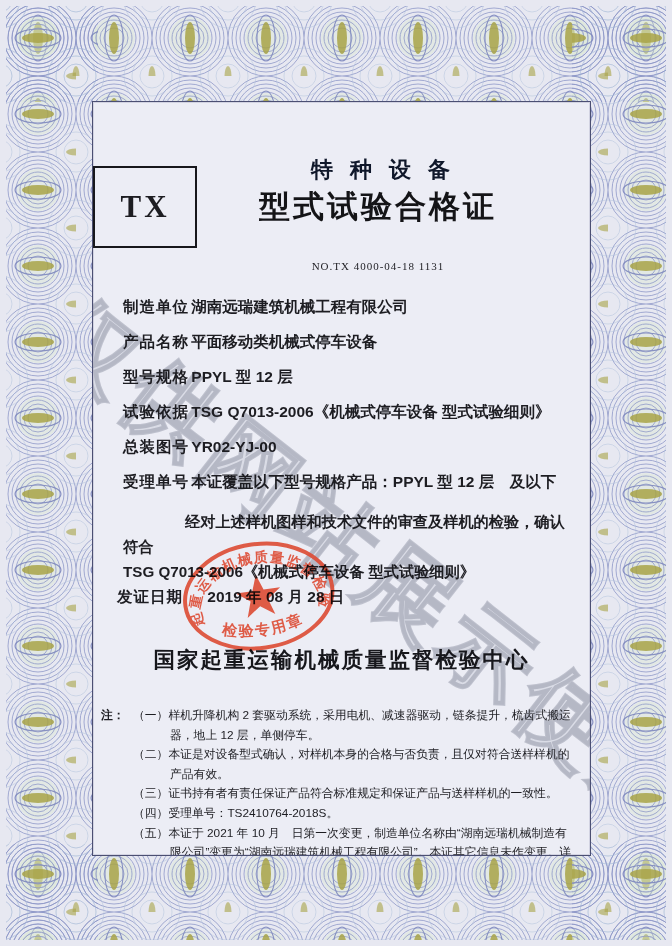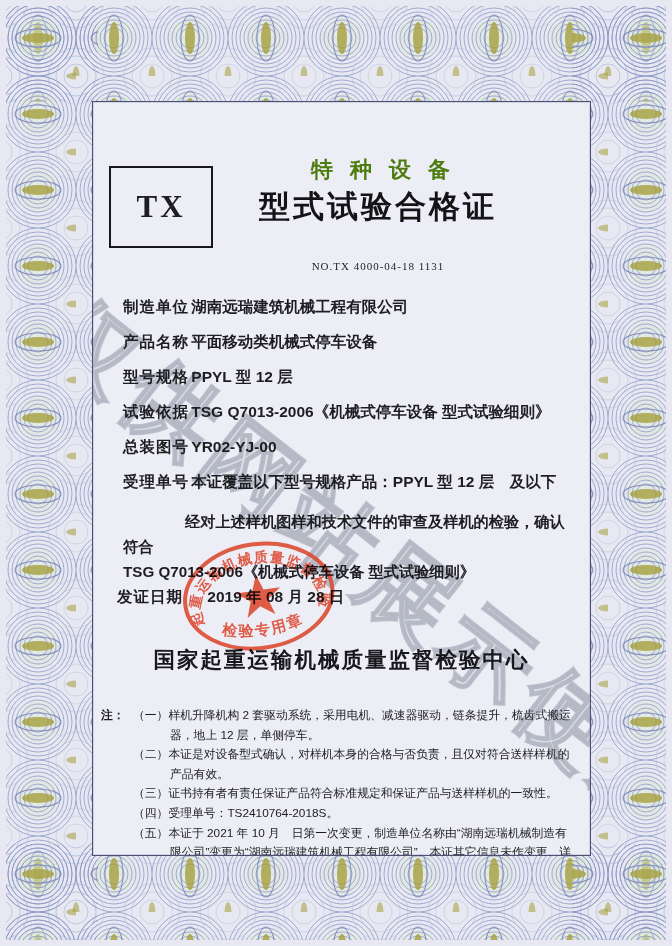--- a/index.html
+++ b/index.html
@@ -20,30 +20,30 @@
     position:absolute;left:2px;top:168px;z-index:1;white-space:nowrap;
     font-size:92px;font-weight:700;letter-spacing:8px;
     color:rgba(150,155,172,.20);
     -webkit-text-stroke:2px rgba(135,140,158,.45);
     transform:rotate(38deg);transform-origin:0 0;
     font-family:"Liberation Sans","DejaVu Sans",sans-serif;
     pointer-events:none;
   }
   .content{position:absolute;left:0;top:0;width:100%;height:100%;z-index:2;}
   .badge{
-    position:absolute;left:16px;top:64px;width:100px;height:78px;
+    position:absolute;left:0;top:64px;width:100px;height:78px;
     border:2px solid #17171c;
     font-family:"Liberation Serif","DejaVu Serif",serif;
     font-size:31px;font-weight:700;letter-spacing:3px;
     display:flex;align-items:center;justify-content:center;
   }
   .subtitle{
     position:absolute;left:150px;top:53px;width:275px;text-align:center;
     font-size:22px;font-weight:600;letter-spacing:17px;text-indent:17px;
-    color:#4d7c0f;
+    color:#0f172a;
   }
   .title{
     position:absolute;left:110px;top:84px;width:350px;text-align:center;
     font-family:"Liberation Serif","DejaVu Serif",serif;
     font-size:31px;font-weight:700;letter-spacing:3px;color:#141417;
   }
   .cert-no{
     position:absolute;left:110px;top:158px;width:350px;text-align:center;
     font-family:"Liberation Serif","DejaVu Serif",serif;
     font-size:11px;letter-spacing:1px;color:#232328;

